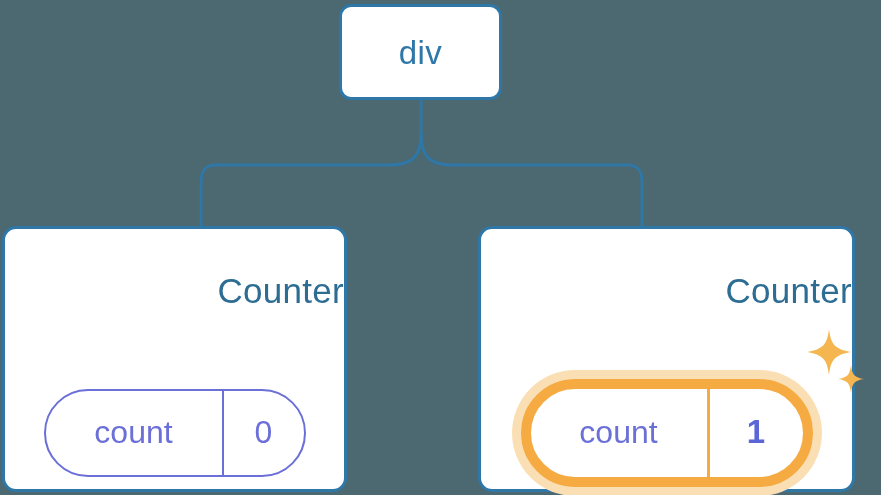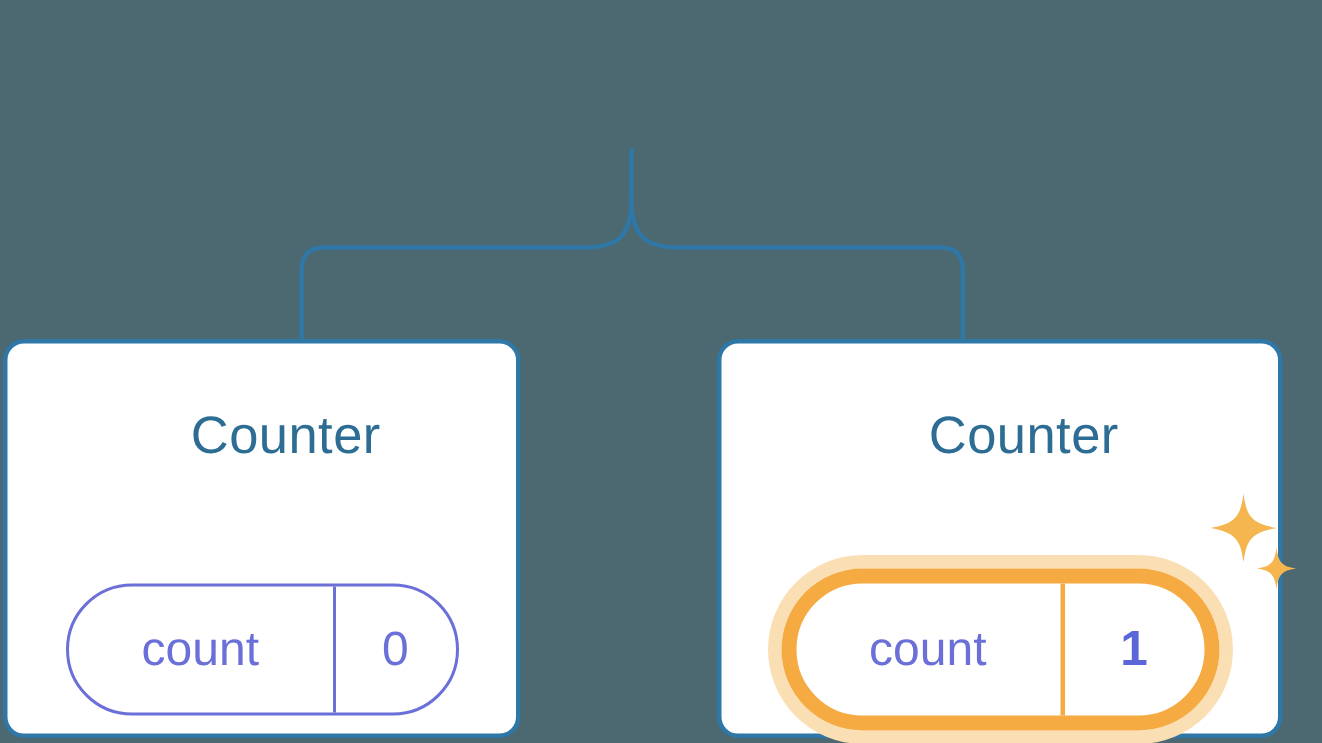--- a/index.html
+++ b/index.html
@@ -71,21 +71,21 @@
     left: 478px;
     top: 226px;
     width: 377px;
     height: 266px;
   }
   .card-title {
     position: absolute;
     left: 0;
     right: 0;
     top: 44px;
-    text-align: center;
+    text-align: right;
     font-size: 35px;
     color: #2d6d94;
     line-height: 1;
     letter-spacing: 0.3px;
     padding-left: 32px;
   }
 
   
   .pill-wrap {
     position: absolute;
@@ -165,20 +165,23 @@
 
   <svg id="connectors" viewBox="0 0 881 495">
 
     <path d="M 421 100 L 421 134" fill="none" stroke="#2e77a6" stroke-width="3" stroke-linecap="round"></path>
 
     <path d="M 421 134 C 421 160, 408 165, 390 165 L 216 165 C 204 165, 201 172, 201 182 L 201 226" fill="none" stroke="#2e77a6" stroke-width="3" stroke-linecap="round"></path>
 
     <path d="M 421 134 C 421 160, 434 165, 452 165 L 627 165 C 639 165, 642 172, 642 182 L 642 226" fill="none" stroke="#2e77a6" stroke-width="3" stroke-linecap="round"></path>
   </svg>
 
+  <div class="node-root">
+    <span class="node-root-label">div</span>
+  </div>
 
   <div class="card card-left">
     <div class="card-title">Counter</div>
 
     <div class="pill-wrap">
       <div class="pill">
         <div class="pill-key">count</div>
         <div class="pill-val">0</div>
       </div>
     </div>

